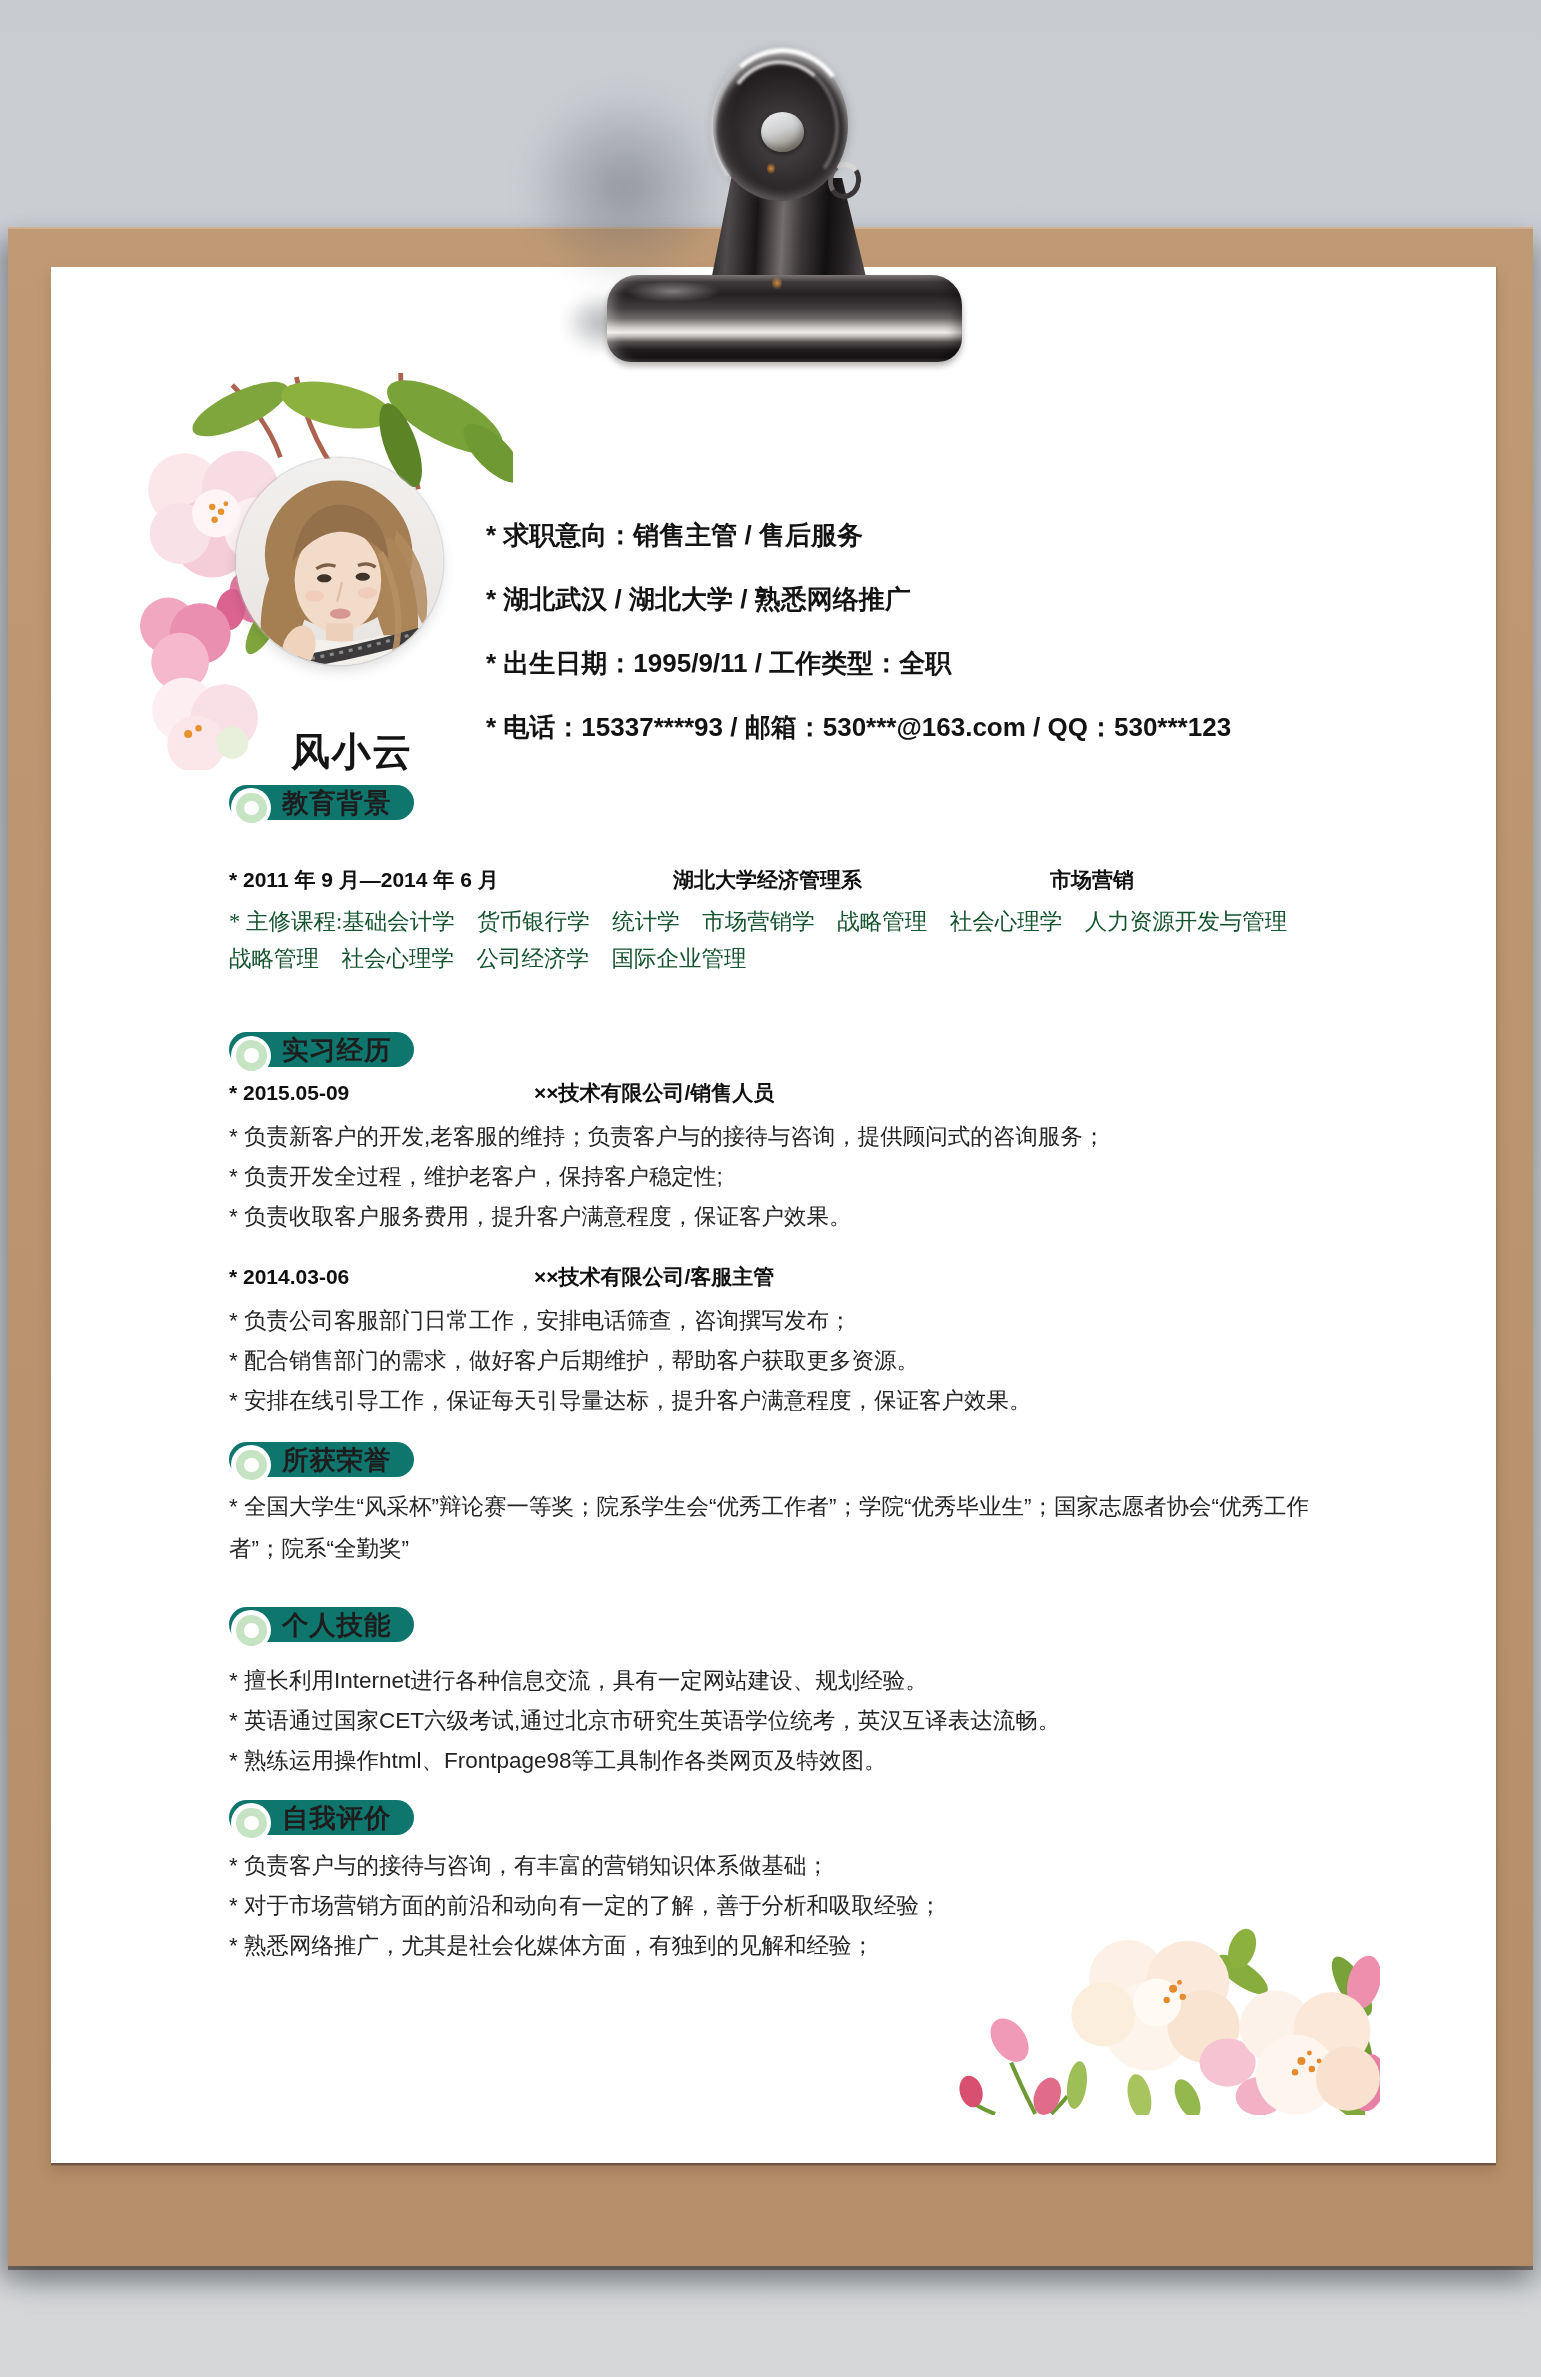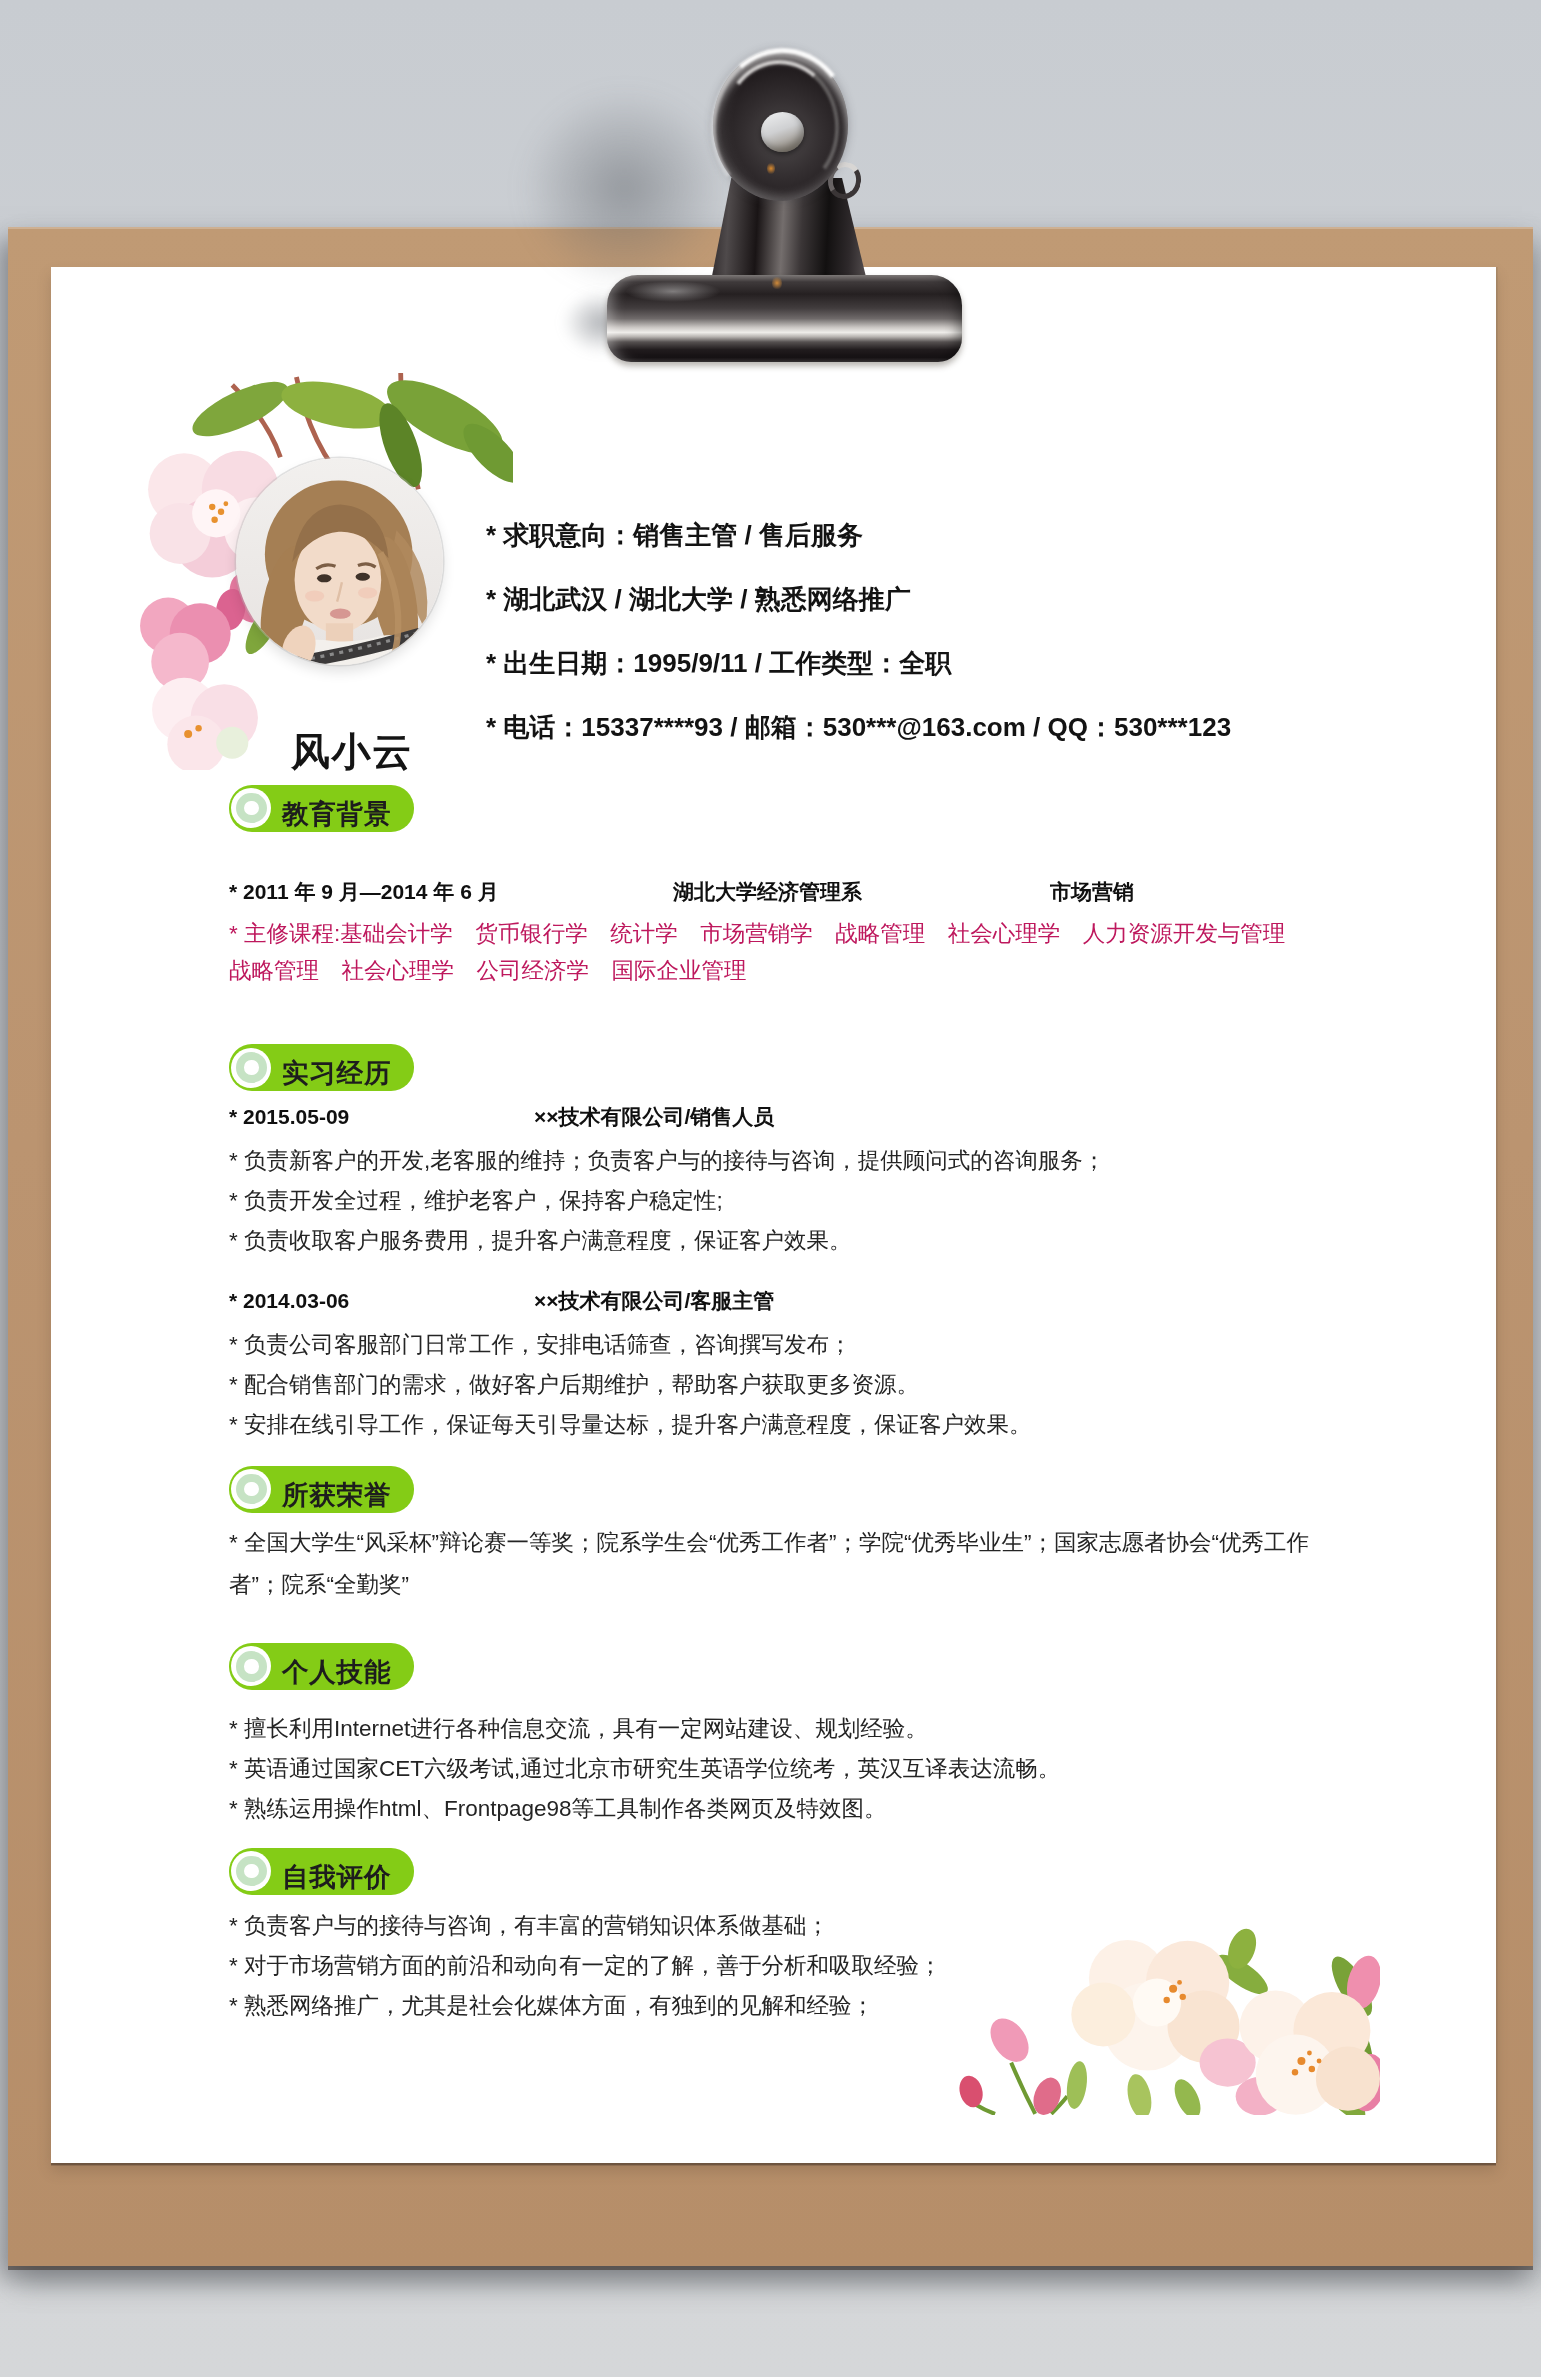--- a/index.html
+++ b/index.html
@@ -52,30 +52,30 @@
   .clip-bar::before{content:"";position:absolute;left:17.7px;top:6.4px;width:96px;height:21px;border-radius:50%;
     background:radial-gradient(ellipse,rgba(255,255,255,.4) 0%,rgba(255,255,255,0) 70%);}
   
   .photo{position:absolute;left:236px;top:458px;width:207px;height:207px;border-radius:50%;overflow:hidden;z-index:4;
     box-shadow:0 0 0 1.6px rgba(185,185,185,.4),0 6.4px 13px rgba(0,0,0,.12);}
   .name{position:absolute;left:291px;top:730px;z-index:4;font-size:39px;font-weight:bold;color:#141414;line-height:1.15;letter-spacing:1.6px;}
   .info{position:absolute;left:486px;top:518px;width:811px;z-index:4;}
   .info-line{height:35px;line-height:35px;margin-bottom:29px;font-size:26px;font-weight:bold;color:#131313;white-space:nowrap;}
   
   .content{position:absolute;left:229px;top:785px;width:1085px;z-index:4;color:#222;}
-  .pill{position:relative;display:inline-flex;align-items:flex-end;height:47px;border-radius:23px;
-    background:#84cc16;padding:0 22.5px 0 53px;box-sizing:border-box;}
+  .pill{position:relative;display:inline-flex;align-items:flex-start;height:35px;border-radius:23px;
+    background:#0f766e;padding:0 22.5px 0 53px;box-sizing:border-box;}
   .pill .ring{position:absolute;left:2.4px;top:3.2px;width:40px;height:40px;border-radius:50%;background:#ffffff;}
   .pill .ring::after{content:"";position:absolute;inset:4.8px;border-radius:50%;border:8px solid #c6e3c4;background:#ffffff;box-sizing:border-box;}
   .pill .label{font-size:26.5px;font-weight:bold;color:#1d1d1d;letter-spacing:0.8px;}
   .bold-row{display:flex;height:35px;line-height:35px;font-size:21px;font-weight:bold;color:#101010;white-space:nowrap;}
   .edu-col1{width:444px;}
   .edu-col2{width:377px;}
   .job-col1{width:305px;}
-  .text-line{height:37px;line-height:37px;font-size:22.5px;white-space:nowrap;color:#be185d;}
+  .text-line{height:37px;line-height:37px;font-size:22.5px;white-space:nowrap;color:#14532d;font-family:Liberation Serif, serif;}
   .bullet-line{height:40px;line-height:40px;font-size:22.5px;white-space:nowrap;color:#242424;}
   .para{line-height:42px;font-size:22.5px;color:#242424;}
   .mt-edu-row{margin-top:42px;}
   .mt-8{margin-top:6.4px;}
   .mt-10{margin-top:8px;}
   .mt-12{margin-top:9.6px;}
   .mt-14{margin-top:11.2px;}
   .mt-23{margin-top:18.5px;}
   .mt-24{margin-top:19px;}
   .mt-28{margin-top:22.5px;}

